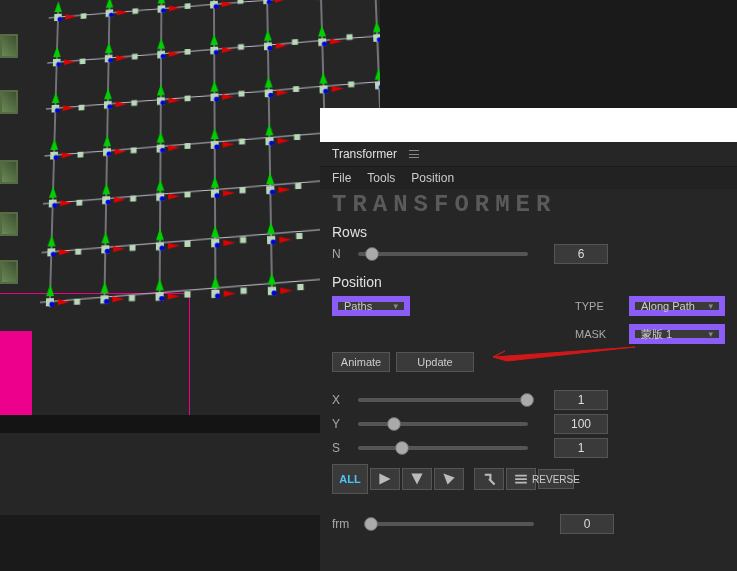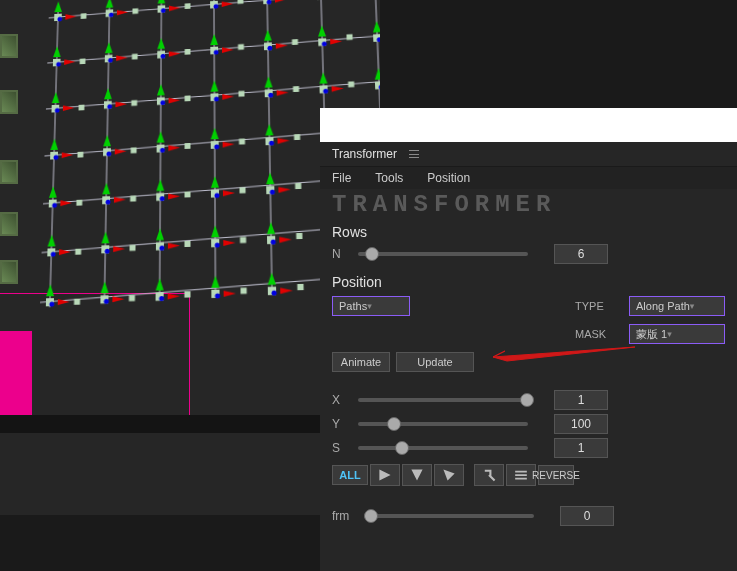--- a/index.html
+++ b/index.html
@@ -41,21 +41,21 @@
 
   .panel {
     position: absolute; left: 320px; top: 142px; width: 417px; height: 429px;
     background: #262626; color: #c8c8c8; font-size: 12px;
   }
 
   .panel-title { display:flex; align-items:center; gap:12px; padding: 5px 12px 5px 12px; border-bottom:1px solid #1a1a1a; font-size:12px; color:#e0e0e0;}
   .menu-icon { width:10px; height:8px; display:flex; flex-direction:column; justify-content:space-between;}
   .menu-icon span{height:1px;background:#888;}
 
-  .menubar { display:flex; gap:24px; padding:4px 12px; font-size:12px; color:#ccc; background:#222; }
+  .menubar { display:flex; gap:16px; padding:4px 12px; font-size:12px; color:#ccc; background:#222; }
   .menubar span{ }
 
   .logo { padding: 2px 12px 4px 12px; }
   .logo-text { font-family: "Courier New", monospace; font-weight: bold; font-size: 24px; letter-spacing: 6px; color:#5a5a5a;}
 
   .section-label { font-size:14px; color:#e0e0e0; padding: 2px 12px; }
 
   .row { display:flex; align-items:center; padding: 2px 12px; gap:8px; }
   .lbl { width:18px; font-size:12px; color:#aaa; text-align:left;}
   .lbl2 { width:44px; font-size:11px; color:#aaa;}
@@ -67,22 +67,22 @@
     position:absolute; top:-5px; width:14px; height:14px; border-radius:50%;
     background:#aaa; border:1px solid #666;
   }
 
   .numbox {
     width:54px; height:20px; background:#3a3a3a; border:1px solid #555; color:#ddd;
     text-align:center; font-size:12px; line-height:18px;
   }
 
   .dropdown {
-    height:20px; background:#3a3a3a; border:1px solid #8b5cf6; color:#ccc;
-    display:flex; align-items:center; 
+    height:20px; background:#3a3a3a; border:6px solid #8b5cf6; color:#ccc;
+    display:flex; align-items:center; justify-content:space-between;
     padding:0 6px; font-size:11px; min-width:96px;
   }
   .dropdown .chev { font-size:9px; color:#888;}
 
   .btn {
     height:20px; background:#3a3a3a; border:1px solid #555; color:#ccc;
     display:flex; align-items:center; justify-content:center;
     font-size:11px; padding:0 14px;
   }
   .btn.blue { color:#4fc3f7; font-weight:bold;}
@@ -469,21 +469,21 @@
     <span class="lbl">S</span>
     <div class="slider" style="max-width:170px">
       <div class="thumb-dot" style="left:22%"></div>
     </div>
     <div style="flex:0 0 10px"></div>
     <div class="numbox">1</div>
   </div>
 
 
   <div class="seq-row">
-    <div class="btn blue" style="width:36px;padding:6px">
+    <div class="btn blue" style="width:36px;padding:14px">
         <span>ALL</span>
       </div>
     <div class="icon-btn">
         <svg viewBox="0 0 10 10">
           <path d="M1 1 L9 5 L1 9 Z"></path>
         </svg>
       </div>
     <div class="icon-btn">
         <svg viewBox="0 0 10 10">
           <path d="M1 1 L9 1 L5 9 Z"></path>

